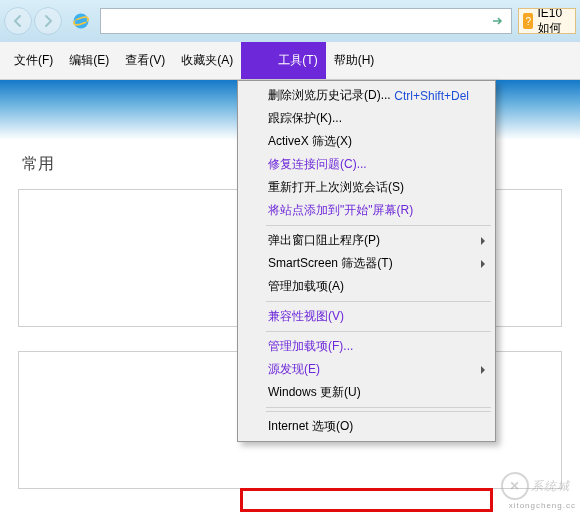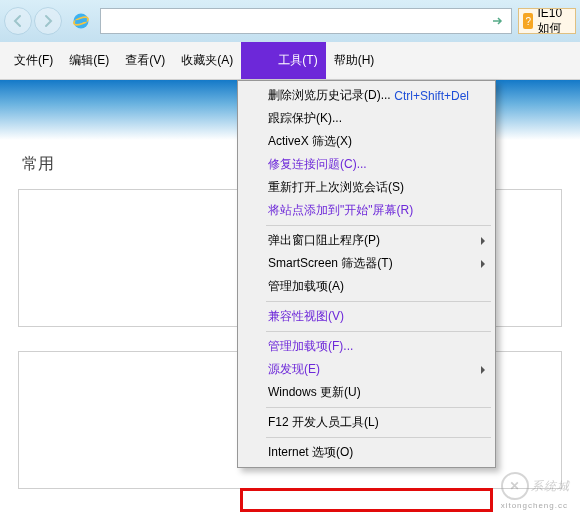--- a/index.html
+++ b/index.html
@@ -27,21 +27,21 @@
     
     .dropdown { position:absolute; left:237px; top:0; width:259px; background:#f0f0f0; border:1px solid #979797; box-shadow: 4px 4px 6px rgba(0,0,0,0.25); padding:3px 2px; }
     .dd-item { height: 23px; padding: 0 24px 0 28px; display:flex; align-items:center; justify-content:space-between; color:#000; cursor:default; position:relative;}
     .dd-item.disabled { color:#6d28d9; }
     .dd-item .shortcut { color:#1d4ed8; }
     .dd-sep { height:1px; background:#d0d0d0; margin: 3px 2px 3px 26px; }
     .dd-item.has-sub::after { content:""; position:absolute; right:8px; top:50%; transform:translateY(-50%); border-left:4px solid #555; border-top:4px solid transparent; border-bottom:4px solid transparent;}
     .highlight-box { position:absolute; left:240px; top:488px; width:253px; height:24px; border:3px solid #e20a0a; pointer-events:none; z-index:5;}
     
     .watermark { position:absolute; right:10px; bottom:12px; opacity:0.4; font-size:20px; color:#888; font-style:italic; letter-spacing:1px; display:flex; align-items:center; gap:2px;}
-    .watermark-sub { position:absolute; right:12px; bottom:2px; font-size:8px; color:#aaa; letter-spacing:1px;}
+    .watermark-sub { position:absolute; right:4px; bottom:2px; font-size:8px; color:#aaa; letter-spacing:1px;}
     .wm-logo { width:28px; height:28px; border:2px solid #999; border-radius:50%; display:flex; align-items:center; justify-content:center; font-style:normal; font-weight:bold;}
   </style>
 </head>
 <body>
 
 <div class="titlebar">
   <div class="nav-btn disabled">
     <svg width="14" height="14" viewBox="0 0 14 14">
         <path d="M9 2 L4 7 L9 12" stroke="#7aa" stroke-width="2" fill="none" stroke-linecap="round"></path>
       </svg>
@@ -139,23 +139,20 @@
     <div class="dd-item disabled">
       <span>管理加载项(F)...</span>
     </div>
     <div class="dd-item disabled has-sub">
       <span>源发现(E)</span>
     </div>
     <div class="dd-item">
       <span>Windows 更新(U)</span>
     </div>
     <div class="dd-sep"></div>
-    <div class="dd-item">
-      <span>F12 开发人员工具(L)</span>
-    </div>
     <div class="dd-sep"></div>
     <div class="dd-item">
       <span>Internet 选项(O)</span>
     </div>
   </div>
 </div>
 
 <div class="highlight-box"></div>
 
 <div class="watermark">

